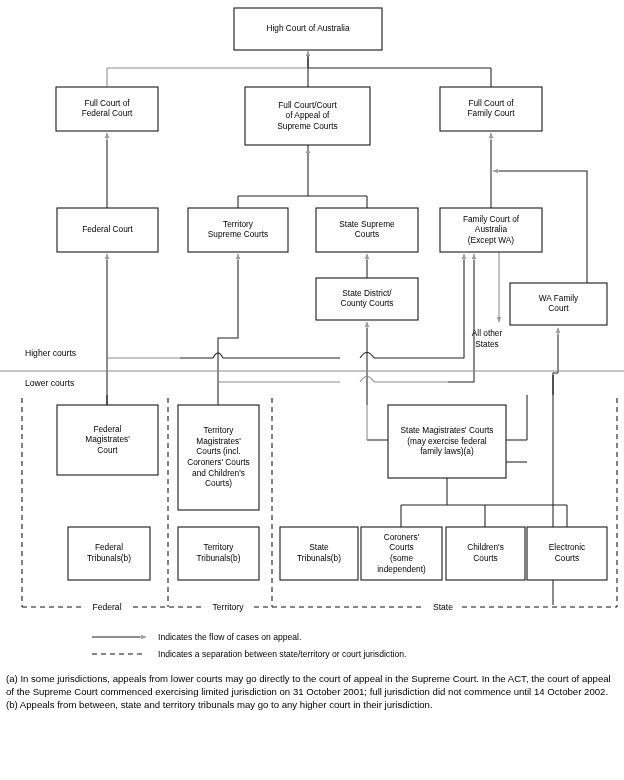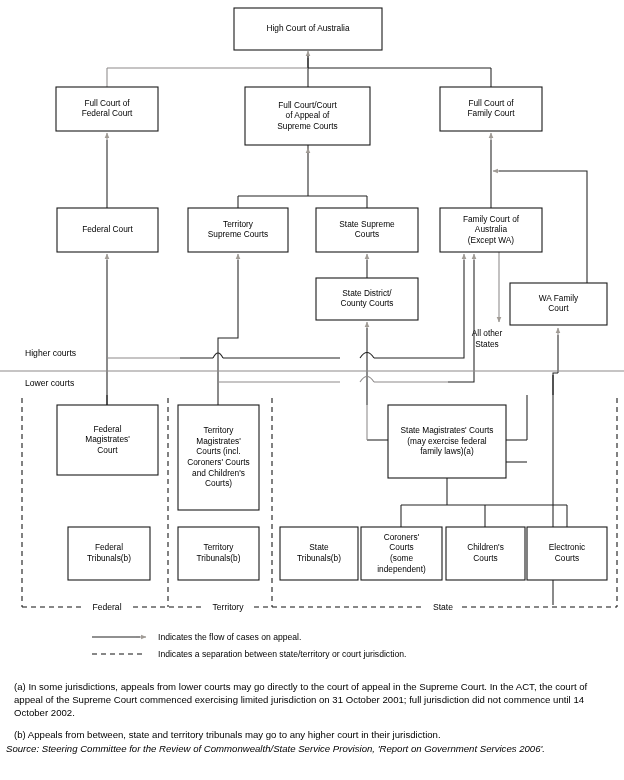--- a/index.html
+++ b/index.html
@@ -94,21 +94,21 @@
   }
   .notes {
     position: absolute;
     left: 6px;
     top: 672px;
     width: 612px;
     font-size: 9.6px;
     line-height: 13.2px;
     color: #000;
   }
-  .notes p { margin: 8px; }
+  .notes p { margin: 0; }
   .source {
     position: absolute;
     left: 6px;
     top: 742px;
     width: 612px;
     font-size: 9.6px;
     line-height: 13.2px;
     font-style: italic;
     color: #000;
   }
@@ -342,15 +342,14 @@
       <text class="legend-text" id="legend-text-0" x="158" y="640">Indicates the flow of cases on appeal.</text>
       <text class="legend-text" id="legend-text-1" x="158" y="657">Indicates a separation between state/territory or court jurisdiction.</text>
     </g>
   </svg>
 
   <div class="notes">
     <p>(a) In some jurisdictions, appeals from lower courts may go directly to the court of appeal in the Supreme Court. In the ACT, the court of appeal of the Supreme Court commenced exercising limited jurisdiction on 31 October 2001; full jurisdiction did not commence until 14 October 2002.</p>
     <p>(b) Appeals from between, state and territory tribunals may go to any higher court in their jurisdiction.</p>
   </div>
 
-  <div class="source">Source: Steering Committee for the Review of Commonwealth/State Service Provision, 'Report on Government Services 2006'.</div>
 
 </div>
 
 </body></html>

